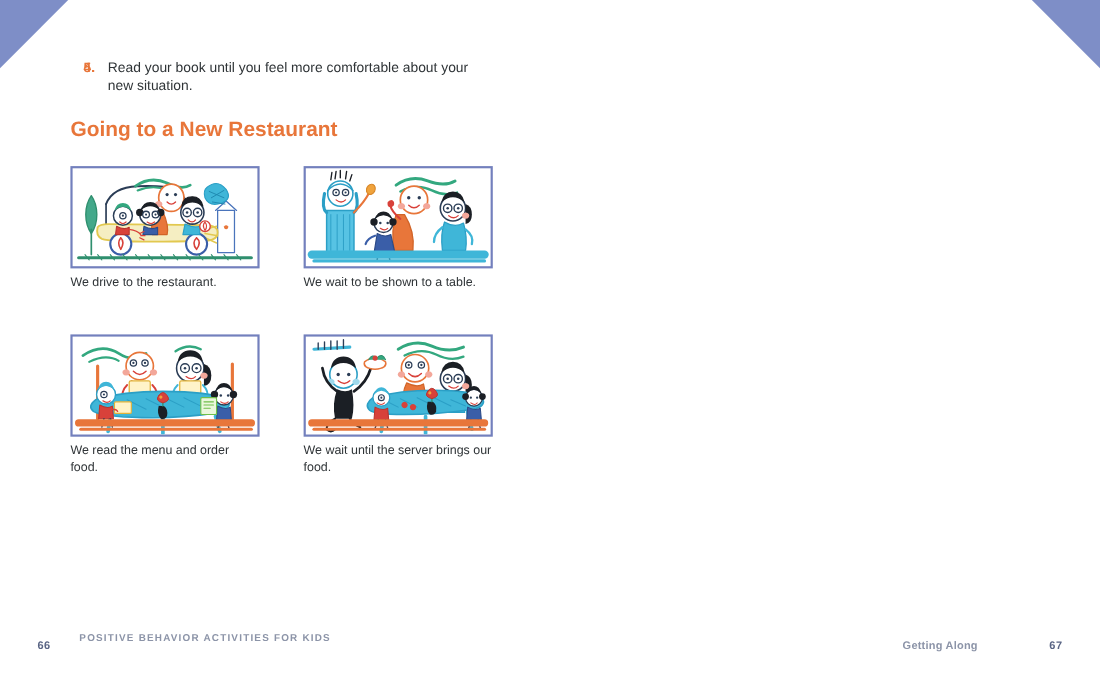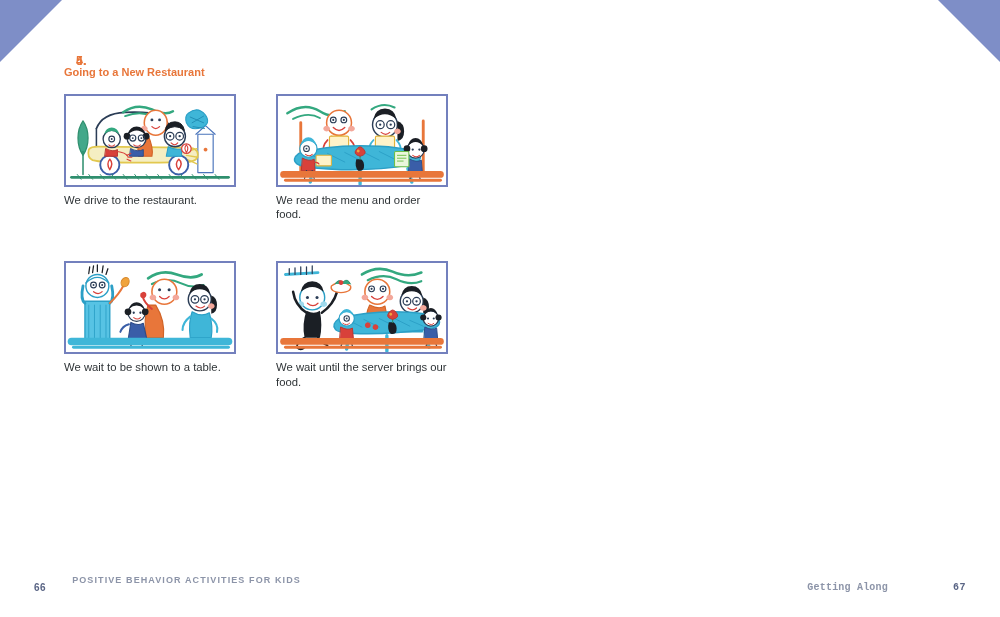--- a/index.html
+++ b/index.html
@@ -40,30 +40,30 @@
     position: absolute;
     inset: 0;
     display: flex;
   }
   .page {
     position: relative;
     flex: 1 1 50%;
     height: 100%;
   }
   .page-left  { padding: 0; }
-  .page-right { padding: 0; font-family: Liberation Mono, monospace; }
+  .page-right { padding: 0; }
 
   .content-left {
     position: absolute;
     left: 64px;
     top: 40px;
     width: 382px;
   }
   h3.heading-orange-left {
-    font-size: 11px;
+    font-size: 19px;
     line-height: 17px;
     font-weight: bold;
     color: #e8763a;
     margin: 24px 0 0 0;
   }
 
   
   ol.num-list {
     list-style: none;
     margin: 0;
@@ -81,21 +81,21 @@
     position: absolute;
     left: 12px;
     top: 0;
     color: #e8763a;
     font-weight: bold;
     font-size: 12.4px;
   }
 
   
   .panel-grid {
-    margin-top: 13px;
+    margin-top: 24px;
     display: grid;
     grid-template-columns: 172px 172px;
     column-gap: 11px;
     row-gap: 8px;
     gap: 40px;
   }
   .panel-cell { width: 172px; }
   .panel-frame {
     width: 172px;
     height: 93px;
@@ -151,20 +151,21 @@
 
   <div class="page page-left">
     <div class="content-left">
 
       <ol class="num-list">
         <li>
           <span class="num">4.</span>
         </li>
         <li>
           <span class="num">5.</span>
+          <span>Read your book until you feel more comfortable about your new situation.</span>
         </li>
       </ol>
 
       <h3 class="heading-orange-left">Going to a New Restaurant</h3>
 
       <div class="panel-grid">
 
         <div class="panel-cell">
           <div class="panel-frame">
             <svg viewBox="0 0 172 93" xmlns="http://www.w3.org/2000/svg">
@@ -229,20 +230,85 @@
                 <path d="M40 55 q7 4 12 1 l0 7 l-13 0 Z" fill="#d8413a" stroke="#b8332d" stroke-width="1"></path>
                 <path d="M52 58 q8 1 11 5" stroke="#d8413a" stroke-width="1.3" fill="none"></path>
                 <path d="M62 62 l4 -2 M63 64 l4 0 M62 66 l4 2" stroke="#d8413a" stroke-width="1.1"></path>
 
                 <path d="M4 85 L168 85" stroke="#2f8f6e" stroke-width="3"></path>
                 <path d="M10 82 l4 5 M22 82 l4 5 M34 82 l4 5 M46 82 l4 5 M58 82 l4 5 M70 82 l4 5 M82 82 l4 5 M94 82 l4 5 M106 82 l4 5 M118 82 l4 5 M130 82 l4 5 M142 82 l4 5 M154 82 l4 5" stroke="#2f8f6e" stroke-width="1"></path>
               </g>
             </svg>
           </div>
           <div class="panel-caption">We drive to the restaurant.</div>
+        </div>
+
+        <div class="panel-cell">
+          <div class="panel-frame">
+            <svg viewBox="0 0 172 93" xmlns="http://www.w3.org/2000/svg">
+              <g fill="none" stroke-linecap="round" stroke-linejoin="round">
+
+                <path d="M18 40 L44 40 L44 82 L18 82 Z" fill="#57c3e4" stroke="#2b9fc6" stroke-width="1.4"></path>
+                <path d="M22 44 l0 34 M28 44 l0 34 M34 44 l0 34 M40 44 l0 34" stroke="#2b9fc6" stroke-width="0.9"></path>
+
+                <ellipse cx="31" cy="24" rx="12" ry="12" fill="#ffffff" stroke="#2b9fc6" stroke-width="1.5"></ellipse>
+                <path d="M19 21 q12 -12 24 0" stroke="#2b9fc6" stroke-width="1.4" fill="none"></path>
+                <path d="M22 11 l1 -7 M26 10 l1 -7 M31 9 l0 -7 M36 10 l1 -7 M40 12 l2 -6" stroke="#1b1f25" stroke-width="1.3"></path>
+                <path d="M16 24 q-3 14 2 18 M46 24 q3 14 -2 18" stroke="#2b9fc6" stroke-width="3"></path>
+                <circle cx="27" cy="23" r="3" fill="none" stroke="#2b3d56" stroke-width="1.2"></circle>
+                <circle cx="36" cy="23" r="3" fill="none" stroke="#2b3d56" stroke-width="1.2"></circle>
+                <circle cx="27" cy="23" r="1" fill="#2b3d56"></circle>
+                <circle cx="36" cy="23" r="1" fill="#2b3d56"></circle>
+                <path d="M27 30 q5 4 9 0" stroke="#d8413a" stroke-width="1.2" fill="none"></path>
+
+                <path d="M44 42 q10 -10 14 -18" stroke="#e8763a" stroke-width="2" fill="none"></path>
+                <ellipse cx="60" cy="20" rx="4" ry="5" fill="#f0a33c" stroke="#d8882a" stroke-width="1.1" transform="rotate(25 60 20)"></ellipse>
+
+                <path d="M84 16 q14 -10 30 -4 q16 6 26 0" stroke="#33a87f" stroke-width="2.8" fill="none"></path>
+                <path d="M88 22 q16 -8 30 -1 q12 6 24 2" stroke="#33a87f" stroke-width="2.2" fill="none"></path>
+                <ellipse cx="101" cy="30" rx="13" ry="13" fill="#ffffff" stroke="#e8763a" stroke-width="1.6"></ellipse>
+                <circle cx="96" cy="28" r="1.6" fill="#2b3d56"></circle>
+                <circle cx="106" cy="28" r="1.6" fill="#2b3d56"></circle>
+                <path d="M96 35 q5 5 10 0" stroke="#d8413a" stroke-width="1.3" fill="none"></path>
+                <path d="M89 33 a3.5 3 0 1 0 0.1 0" fill="#f3a79a"></path>
+                <path d="M113 33 a3.5 3 0 1 0 0.1 0" fill="#f3a79a"></path>
+                <path d="M92 44 q10 16 8 34 l-18 0 q-3 -20 2 -34 Z" fill="#e8763a" stroke="#d16428" stroke-width="1.2"></path>
+                <path d="M88 48 q-8 -6 -10 -14" stroke="#d8413a" stroke-width="2" fill="none"></path>
+                <path d="M76 32 q4 -4 6 0 q1 4 -3 5 q-4 0 -3 -5" fill="#d8413a"></path>
+
+                <ellipse cx="138" cy="38" rx="12" ry="12" fill="#ffffff" stroke="#2b3d56" stroke-width="1.5"></ellipse>
+                <path d="M127 32 q11 -9 22 0 q-2 -10 -11 -10 q-9 0 -11 10 Z" fill="#1b1f25"></path>
+                <path d="M150 34 q6 2 6 10 q0 8 -6 9" fill="#1b1f25"></path>
+                <circle cx="133" cy="38" r="4" fill="none" stroke="#2b3d56" stroke-width="1.3"></circle>
+                <circle cx="143" cy="38" r="4" fill="none" stroke="#2b3d56" stroke-width="1.3"></circle>
+                <circle cx="133" cy="38" r="1.2" fill="#2b3d56"></circle>
+                <circle cx="143" cy="38" r="1.2" fill="#2b3d56"></circle>
+                <path d="M134 45 q5 4 9 0" stroke="#d8413a" stroke-width="1.2" fill="none"></path>
+                <path d="M150 42 a3.5 3 0 1 0 0.1 0" fill="#f3a79a"></path>
+                <path d="M130 51 q10 6 18 1 q4 14 2 26 l-22 0 q-2 -16 2 -27 Z" fill="#3fb6d8" stroke="#2b9fc6" stroke-width="1.2"></path>
+                <path d="M128 56 q-8 6 -8 14" stroke="#3fb6d8" stroke-width="2.2" fill="none"></path>
+                <path d="M150 58 q8 6 6 14" stroke="#3fb6d8" stroke-width="2.2" fill="none"></path>
+
+                <ellipse cx="72" cy="52" rx="9" ry="9" fill="#ffffff" stroke="#2b3d56" stroke-width="1.3"></ellipse>
+                <path d="M64 48 q8 -7 16 0 q-2 -7 -8 -7 q-6 0 -8 7 Z" fill="#1b1f25"></path>
+                <circle cx="63" cy="51" r="3.5" fill="#1b1f25"></circle>
+                <circle cx="81" cy="51" r="3.5" fill="#1b1f25"></circle>
+                <circle cx="69" cy="52" r="1.2" fill="#2b3d56"></circle>
+                <circle cx="76" cy="52" r="1.2" fill="#2b3d56"></circle>
+                <path d="M69 57 q4 3 7 0" stroke="#d8413a" stroke-width="1.1" fill="none"></path>
+                <path d="M66 62 q7 4 13 1 l4 18 l-20 0 Z" fill="#3a5ea8" stroke="#2c4a87" stroke-width="1.1"></path>
+                <path d="M64 64 q-7 2 -9 8" stroke="#3a5ea8" stroke-width="2" fill="none"></path>
+                <path d="M67 81 l-1 6 M77 81 l1 6" stroke="#2b3d56" stroke-width="1.4"></path>
+
+                <path d="M4 82 L168 82" stroke="#3fb6d8" stroke-width="8"></path>
+                <path d="M6 88 L168 88" stroke="#3fb6d8" stroke-width="3"></path>
+              </g>
+            </svg>
+          </div>
+          <div class="panel-caption">We wait to be shown to a table.</div>
         </div>
 
         <div class="panel-cell">
           <div class="panel-frame">
             <svg viewBox="0 0 172 93" xmlns="http://www.w3.org/2000/svg">
               <g fill="none" stroke-linecap="round" stroke-linejoin="round">
 
                 <path d="M22 28 L22 78" stroke="#e8763a" stroke-width="3"></path>
                 <path d="M150 26 L150 78" stroke="#e8763a" stroke-width="3"></path>
 
@@ -313,85 +379,20 @@
             </svg>
           </div>
           <div class="panel-caption">We read the menu and order food.</div>
         </div>
 
         <div class="panel-cell">
           <div class="panel-frame">
             <svg viewBox="0 0 172 93" xmlns="http://www.w3.org/2000/svg">
               <g fill="none" stroke-linecap="round" stroke-linejoin="round">
 
-                <path d="M18 40 L44 40 L44 82 L18 82 Z" fill="#57c3e4" stroke="#2b9fc6" stroke-width="1.4"></path>
-                <path d="M22 44 l0 34 M28 44 l0 34 M34 44 l0 34 M40 44 l0 34" stroke="#2b9fc6" stroke-width="0.9"></path>
-
-                <ellipse cx="31" cy="24" rx="12" ry="12" fill="#ffffff" stroke="#2b9fc6" stroke-width="1.5"></ellipse>
-                <path d="M19 21 q12 -12 24 0" stroke="#2b9fc6" stroke-width="1.4" fill="none"></path>
-                <path d="M22 11 l1 -7 M26 10 l1 -7 M31 9 l0 -7 M36 10 l1 -7 M40 12 l2 -6" stroke="#1b1f25" stroke-width="1.3"></path>
-                <path d="M16 24 q-3 14 2 18 M46 24 q3 14 -2 18" stroke="#2b9fc6" stroke-width="3"></path>
-                <circle cx="27" cy="23" r="3" fill="none" stroke="#2b3d56" stroke-width="1.2"></circle>
-                <circle cx="36" cy="23" r="3" fill="none" stroke="#2b3d56" stroke-width="1.2"></circle>
-                <circle cx="27" cy="23" r="1" fill="#2b3d56"></circle>
-                <circle cx="36" cy="23" r="1" fill="#2b3d56"></circle>
-                <path d="M27 30 q5 4 9 0" stroke="#d8413a" stroke-width="1.2" fill="none"></path>
-
-                <path d="M44 42 q10 -10 14 -18" stroke="#e8763a" stroke-width="2" fill="none"></path>
-                <ellipse cx="60" cy="20" rx="4" ry="5" fill="#f0a33c" stroke="#d8882a" stroke-width="1.1" transform="rotate(25 60 20)"></ellipse>
-
-                <path d="M84 16 q14 -10 30 -4 q16 6 26 0" stroke="#33a87f" stroke-width="2.8" fill="none"></path>
-                <path d="M88 22 q16 -8 30 -1 q12 6 24 2" stroke="#33a87f" stroke-width="2.2" fill="none"></path>
-                <ellipse cx="101" cy="30" rx="13" ry="13" fill="#ffffff" stroke="#e8763a" stroke-width="1.6"></ellipse>
-                <circle cx="96" cy="28" r="1.6" fill="#2b3d56"></circle>
-                <circle cx="106" cy="28" r="1.6" fill="#2b3d56"></circle>
-                <path d="M96 35 q5 5 10 0" stroke="#d8413a" stroke-width="1.3" fill="none"></path>
-                <path d="M89 33 a3.5 3 0 1 0 0.1 0" fill="#f3a79a"></path>
-                <path d="M113 33 a3.5 3 0 1 0 0.1 0" fill="#f3a79a"></path>
-                <path d="M92 44 q10 16 8 34 l-18 0 q-3 -20 2 -34 Z" fill="#e8763a" stroke="#d16428" stroke-width="1.2"></path>
-                <path d="M88 48 q-8 -6 -10 -14" stroke="#d8413a" stroke-width="2" fill="none"></path>
-                <path d="M76 32 q4 -4 6 0 q1 4 -3 5 q-4 0 -3 -5" fill="#d8413a"></path>
-
-                <ellipse cx="138" cy="38" rx="12" ry="12" fill="#ffffff" stroke="#2b3d56" stroke-width="1.5"></ellipse>
-                <path d="M127 32 q11 -9 22 0 q-2 -10 -11 -10 q-9 0 -11 10 Z" fill="#1b1f25"></path>
-                <path d="M150 34 q6 2 6 10 q0 8 -6 9" fill="#1b1f25"></path>
-                <circle cx="133" cy="38" r="4" fill="none" stroke="#2b3d56" stroke-width="1.3"></circle>
-                <circle cx="143" cy="38" r="4" fill="none" stroke="#2b3d56" stroke-width="1.3"></circle>
-                <circle cx="133" cy="38" r="1.2" fill="#2b3d56"></circle>
-                <circle cx="143" cy="38" r="1.2" fill="#2b3d56"></circle>
-                <path d="M134 45 q5 4 9 0" stroke="#d8413a" stroke-width="1.2" fill="none"></path>
-                <path d="M150 42 a3.5 3 0 1 0 0.1 0" fill="#f3a79a"></path>
-                <path d="M130 51 q10 6 18 1 q4 14 2 26 l-22 0 q-2 -16 2 -27 Z" fill="#3fb6d8" stroke="#2b9fc6" stroke-width="1.2"></path>
-                <path d="M128 56 q-8 6 -8 14" stroke="#3fb6d8" stroke-width="2.2" fill="none"></path>
-                <path d="M150 58 q8 6 6 14" stroke="#3fb6d8" stroke-width="2.2" fill="none"></path>
-
-                <ellipse cx="72" cy="52" rx="9" ry="9" fill="#ffffff" stroke="#2b3d56" stroke-width="1.3"></ellipse>
-                <path d="M64 48 q8 -7 16 0 q-2 -7 -8 -7 q-6 0 -8 7 Z" fill="#1b1f25"></path>
-                <circle cx="63" cy="51" r="3.5" fill="#1b1f25"></circle>
-                <circle cx="81" cy="51" r="3.5" fill="#1b1f25"></circle>
-                <circle cx="69" cy="52" r="1.2" fill="#2b3d56"></circle>
-                <circle cx="76" cy="52" r="1.2" fill="#2b3d56"></circle>
-                <path d="M69 57 q4 3 7 0" stroke="#d8413a" stroke-width="1.1" fill="none"></path>
-                <path d="M66 62 q7 4 13 1 l4 18 l-20 0 Z" fill="#3a5ea8" stroke="#2c4a87" stroke-width="1.1"></path>
-                <path d="M64 64 q-7 2 -9 8" stroke="#3a5ea8" stroke-width="2" fill="none"></path>
-                <path d="M67 81 l-1 6 M77 81 l1 6" stroke="#2b3d56" stroke-width="1.4"></path>
-
-                <path d="M4 82 L168 82" stroke="#3fb6d8" stroke-width="8"></path>
-                <path d="M6 88 L168 88" stroke="#3fb6d8" stroke-width="3"></path>
-              </g>
-            </svg>
-          </div>
-          <div class="panel-caption">We wait to be shown to a table.</div>
-        </div>
-
-        <div class="panel-cell">
-          <div class="panel-frame">
-            <svg viewBox="0 0 172 93" xmlns="http://www.w3.org/2000/svg">
-              <g fill="none" stroke-linecap="round" stroke-linejoin="round">
-
                 <path d="M6 12 L40 10" stroke="#3fb6d8" stroke-width="3"></path>
                 <path d="M10 6 l0 6 M16 5 l0 7 M22 4 l0 8 M28 4 l0 8 M34 3 l0 8" stroke="#2b3d56" stroke-width="1.3"></path>
 
                 <path d="M86 12 q16 -10 32 -3 q16 7 30 1" stroke="#33a87f" stroke-width="2.8" fill="none"></path>
                 <path d="M92 18 q16 -8 30 -1 q14 7 26 2" stroke="#33a87f" stroke-width="2.2" fill="none"></path>
 
                 <ellipse cx="34" cy="36" rx="13" ry="13" fill="#ffffff" stroke="#2b9fc6" stroke-width="1.5"></ellipse>
                 <path d="M22 30 q12 -10 24 0 q-2 -11 -12 -11 q-10 0 -12 11 Z" fill="#1b1f25"></path>
                 <circle cx="29" cy="36" r="1.6" fill="#2b3d56"></circle>
                 <circle cx="39" cy="36" r="1.6" fill="#2b3d56"></circle>

